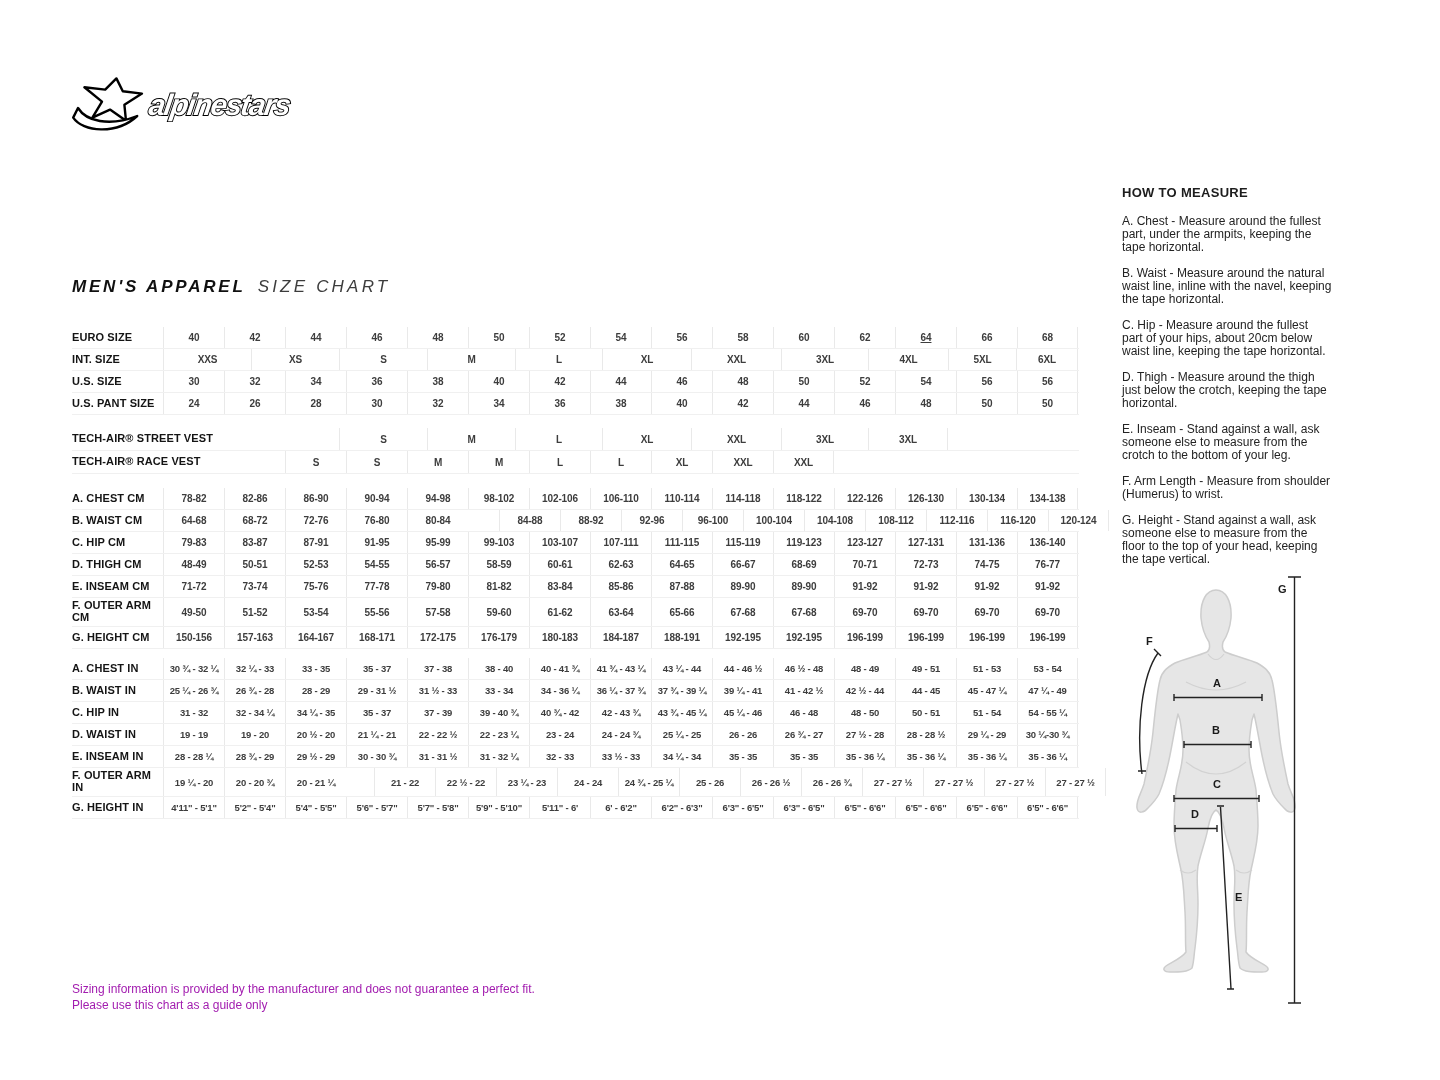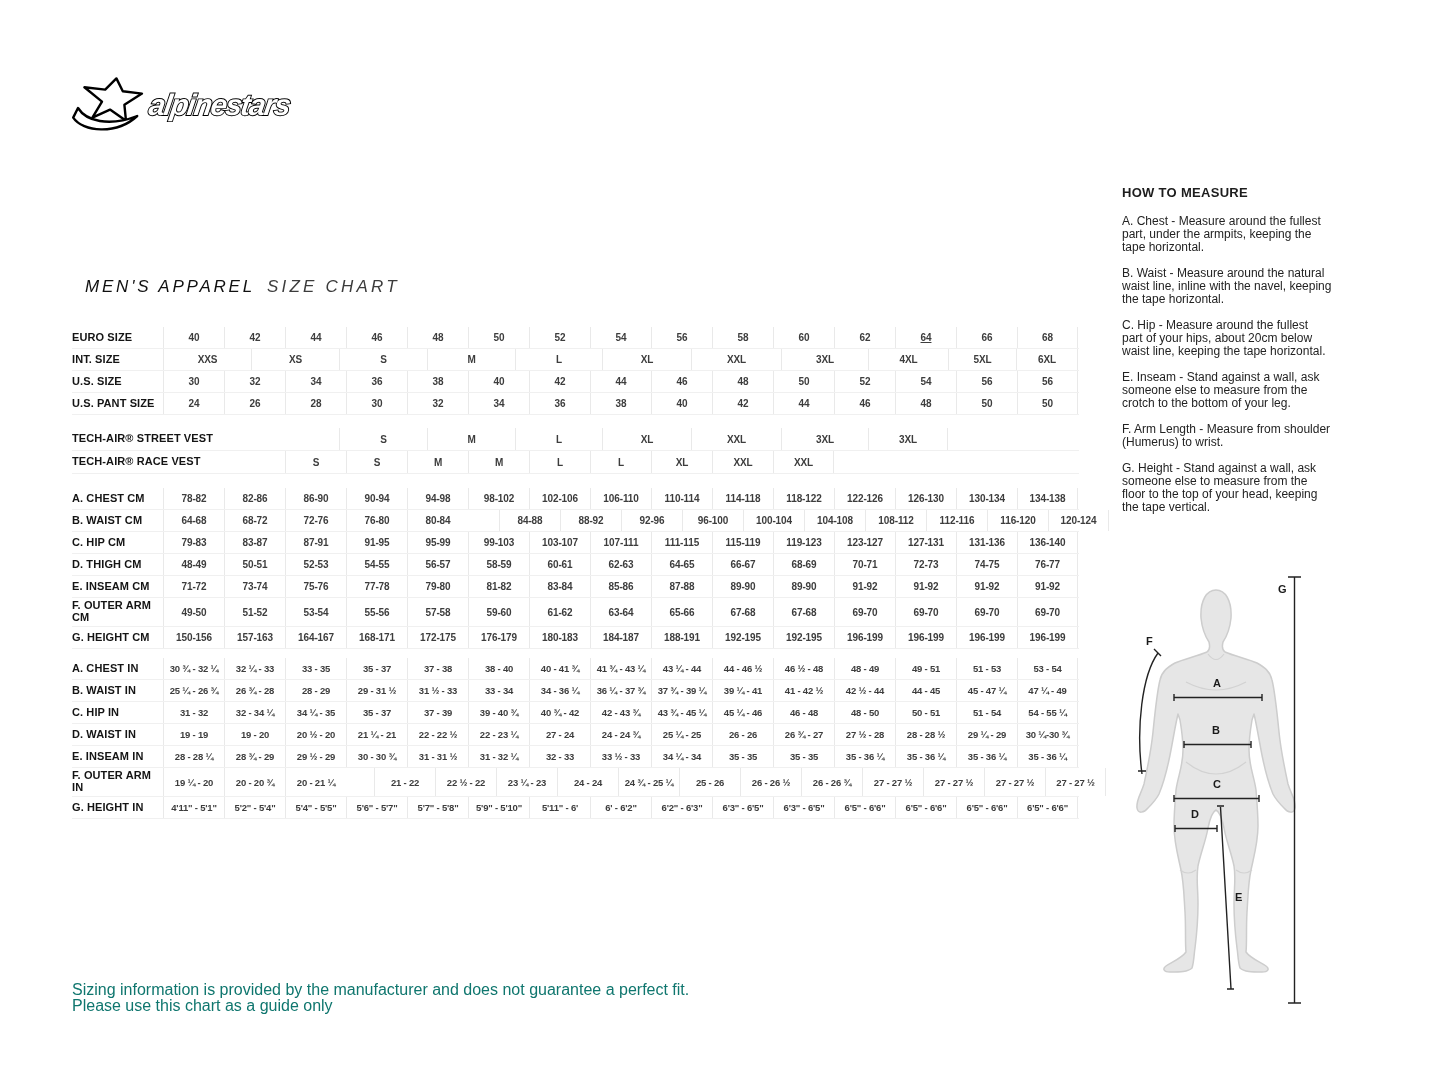--- a/index.html
+++ b/index.html
@@ -5,21 +5,21 @@
   html,body{margin:0;padding:0;background:#ffffff;}
   .page{position:relative;width:1440px;height:1080px;background:#fff;overflow:hidden;
         font-family:"Liberation Sans",sans-serif;}
 
   
   .logo{position:absolute;left:70px;top:76px;width:252px;height:58px;}
 
   
   .title{position:absolute;left:72px;top:277px;font-style:italic;font-size:17px;
          letter-spacing:2.8px;color:#101010;white-space:nowrap;}
-  .title .t-bold{font-weight:400;margin-right:12px;margin-left:13px;}
+  .title .t-bold{font-weight:700;margin-right:12px;}
   .title .t-light{font-weight:400;color:#3c3c3c;letter-spacing:3.2px;}
 
   
   .sizetable{position:absolute;left:72px;top:327px;width:1007px;}
   .trow{display:flex;align-items:stretch;box-sizing:border-box;border-bottom:1px solid #f0f0f0;height:22px;}
   .trow.h23{height:23px;}
   .trow.h29{height:29px;}
   .tlabel{width:91px;flex:0 0 91px;display:flex;align-items:center;font-size:11px;
           font-weight:700;color:#141414;letter-spacing:.1px;line-height:1.05;white-space:pre-line;}
   .trow.vest .tlabel{white-space:nowrap;position:relative;z-index:2;}
@@ -32,21 +32,21 @@
 
   
   .measure{position:absolute;left:1122px;top:185px;width:210px;color:#1d1d1d;}
   .measure h3{margin:0 0 15px 0;font-size:13px;font-weight:700;letter-spacing:.3px;}
   .measure p{margin:0 0 13px 0;font-size:12px;line-height:13px;font-weight:400;color:#232323;}
 
   
   .figure{position:absolute;left:1128px;top:570px;width:312px;height:450px;}
 
   
-  .footer{position:absolute;left:72px;top:982px;font-size:16px;line-height:15.5px;color:#0f766e;}
+  .footer{position:absolute;left:72px;top:982px;font-size:12px;line-height:15.5px;color:#a21caf;}
 </style>
 </head>
 <body>
 
 <div class="page">
 
   <svg class="logo" viewBox="0 0 315 66" preserveAspectRatio="xMinYMin meet">
     <g>
       <path d="M58,3 L66,19 L90,22 L68,36 L70,56 L50,42 L28,52 L40,32 L18,14 L44,17 Z" fill="#ffffff" stroke="#000000" stroke-width="3" stroke-linejoin="round"></path>
       <path d="M10,40 C20,56 48,64 84,50 C58,74 16,70 4,52 Z" fill="#ffffff" stroke="#000000" stroke-width="3" stroke-linejoin="round"></path>
@@ -374,21 +374,21 @@
       </div>
       <div class="trow in-row">
         <div class="tlabel">D. WAIST IN</div>
         <div class="cells">
           <div class="cell" style="flex: 0 0 61px; width: 61px;">19 - 19</div>
           <div class="cell" style="flex: 0 0 61px; width: 61px;">19 - 20</div>
           <div class="cell" style="flex: 0 0 61px; width: 61px;">20 ½ - 20</div>
           <div class="cell" style="flex: 0 0 61px; width: 61px;">21 ¼ - 21</div>
           <div class="cell" style="flex: 0 0 61px; width: 61px;">22 - 22 ½</div>
           <div class="cell" style="flex: 0 0 61px; width: 61px;">22 - 23 ¼</div>
-          <div class="cell" style="flex: 0 0 61px; width: 61px;">27 - 24</div>
+          <div class="cell" style="flex: 0 0 61px; width: 61px;">23 - 24</div>
           <div class="cell" style="flex: 0 0 61px; width: 61px;">24 - 24 ¾</div>
           <div class="cell" style="flex: 0 0 61px; width: 61px;">25 ¼ - 25</div>
           <div class="cell" style="flex: 0 0 61px; width: 61px;">26 - 26</div>
           <div class="cell" style="flex: 0 0 61px; width: 61px;">26 ¾ - 27</div>
           <div class="cell" style="flex: 0 0 61px; width: 61px;">27 ½ - 28</div>
           <div class="cell" style="flex: 0 0 61px; width: 61px;">28 - 28 ½</div>
           <div class="cell" style="flex: 0 0 61px; width: 61px;">29 ¼ - 29</div>
           <div class="cell" style="flex: 0 0 61px; width: 61px; border-right: 1px solid rgb(233, 233, 233);">30 ¼-30 ¾</div>
         </div>
       </div>
@@ -454,20 +454,21 @@
         </div>
       </div>
     </div>
 
   <aside class="measure">
     <h3>HOW TO MEASURE</h3>
     <div id="measure-items">
         <p>A. Chest - Measure around the fullest part, under the armpits, keeping the tape horizontal.</p>
         <p>B. Waist - Measure around the natural waist line, inline with the navel, keeping the tape horizontal.</p>
         <p>C. Hip - Measure around the fullest part of your hips, about 20cm below waist line, keeping the tape horizontal.</p>
+        <p>D. Thigh - Measure around the thigh just below the crotch, keeping the tape horizontal.</p>
         <p>E. Inseam - Stand against a wall, ask someone else to measure from the crotch to the bottom of your leg.</p>
         <p>F. Arm Length - Measure from shoulder (Humerus) to wrist.</p>
         <p>G. Height - Stand against a wall, ask someone else to measure from the floor to the top of your head, keeping the tape vertical.</p>
       </div>
   </aside>
 
   <svg class="figure" viewBox="0 0 312 450">
 
     <g>
       <path fill="#e6e6e6" stroke="#cdcdcd" stroke-width="1.5" stroke-linejoin="round" d="

